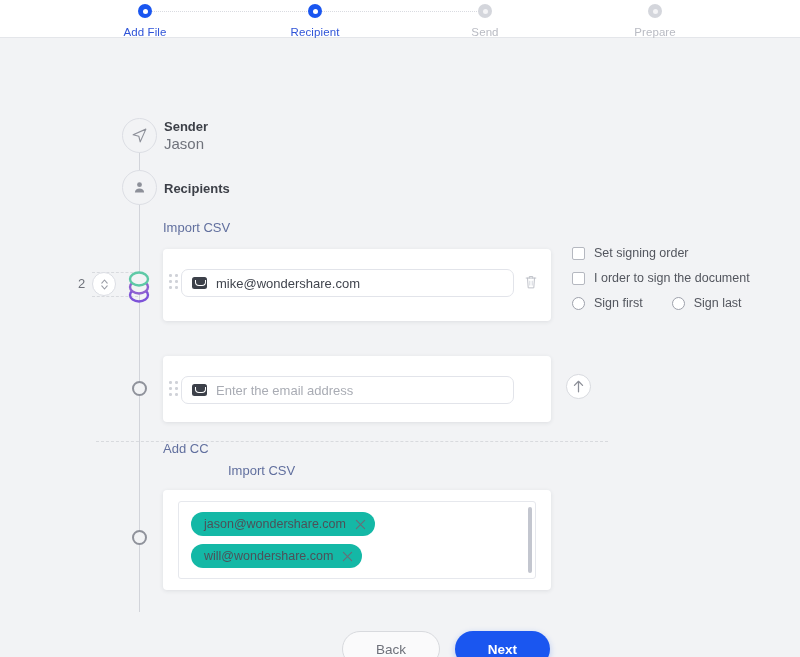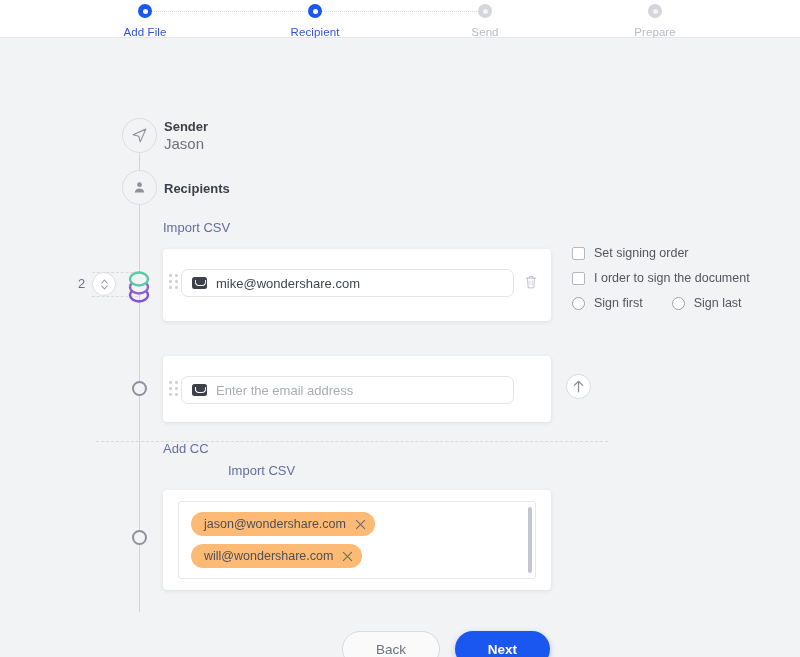--- a/index.html
+++ b/index.html
@@ -230,21 +230,21 @@
   .chip-box {
     position: absolute;
     border: 1px solid #e6e8ed;
     border-radius: 3px;
     background: #fff;
     overflow: hidden;
   }
   .chip {
     display: inline-flex;
     align-items: center;
-    background: #fdba74;
+    background: #14b8a6;
     border-radius: 13px;
     padding: 5px 9px 5px 13px;
     margin: 0 0 8px 0;
     gap: 9px;
   }
   .chip-text { font-size: 12.5px; color: #4d5058; }
   .chip-x { width: 11px; height: 11px; flex: none; cursor: pointer; }
   .scrollthumb {
     position: absolute;
     width: 4px;

